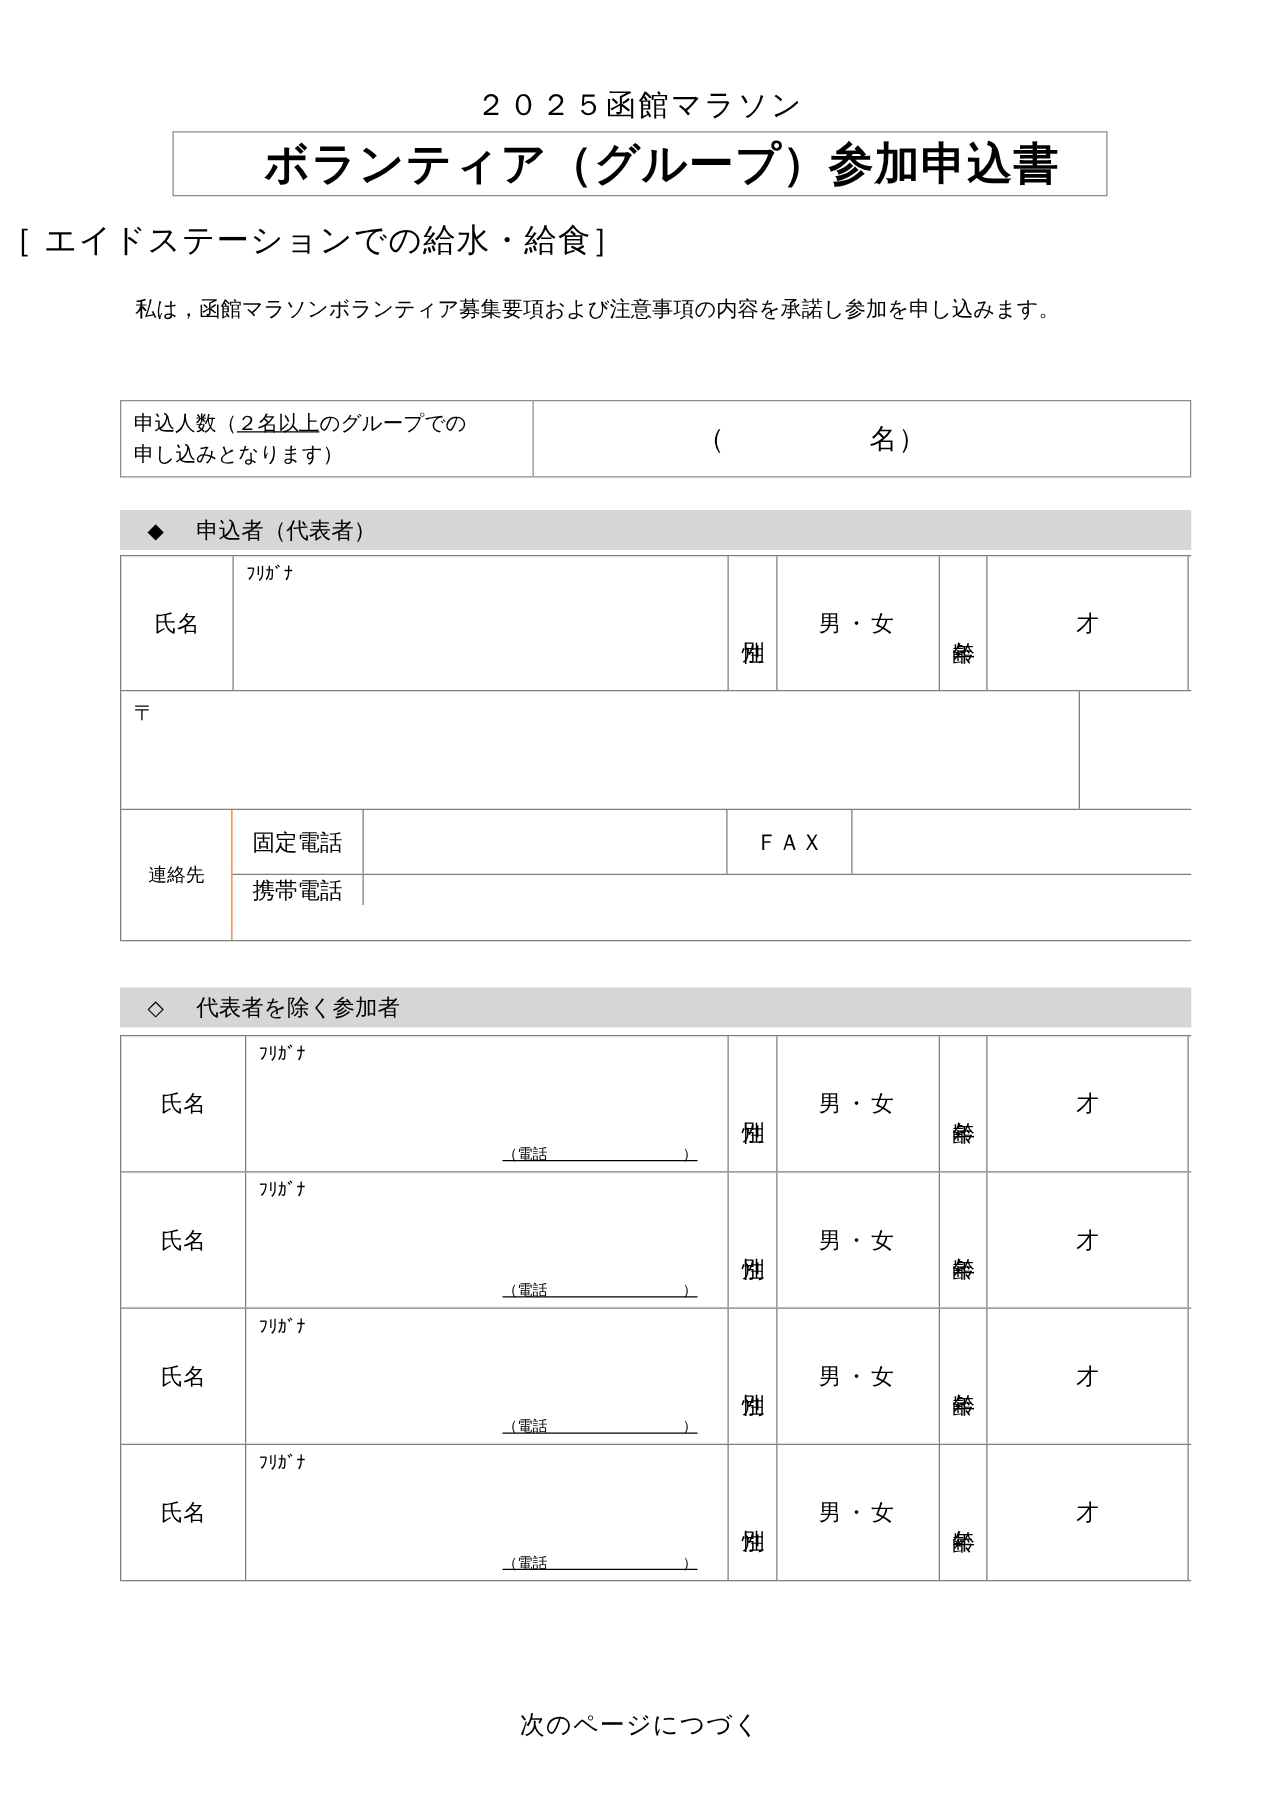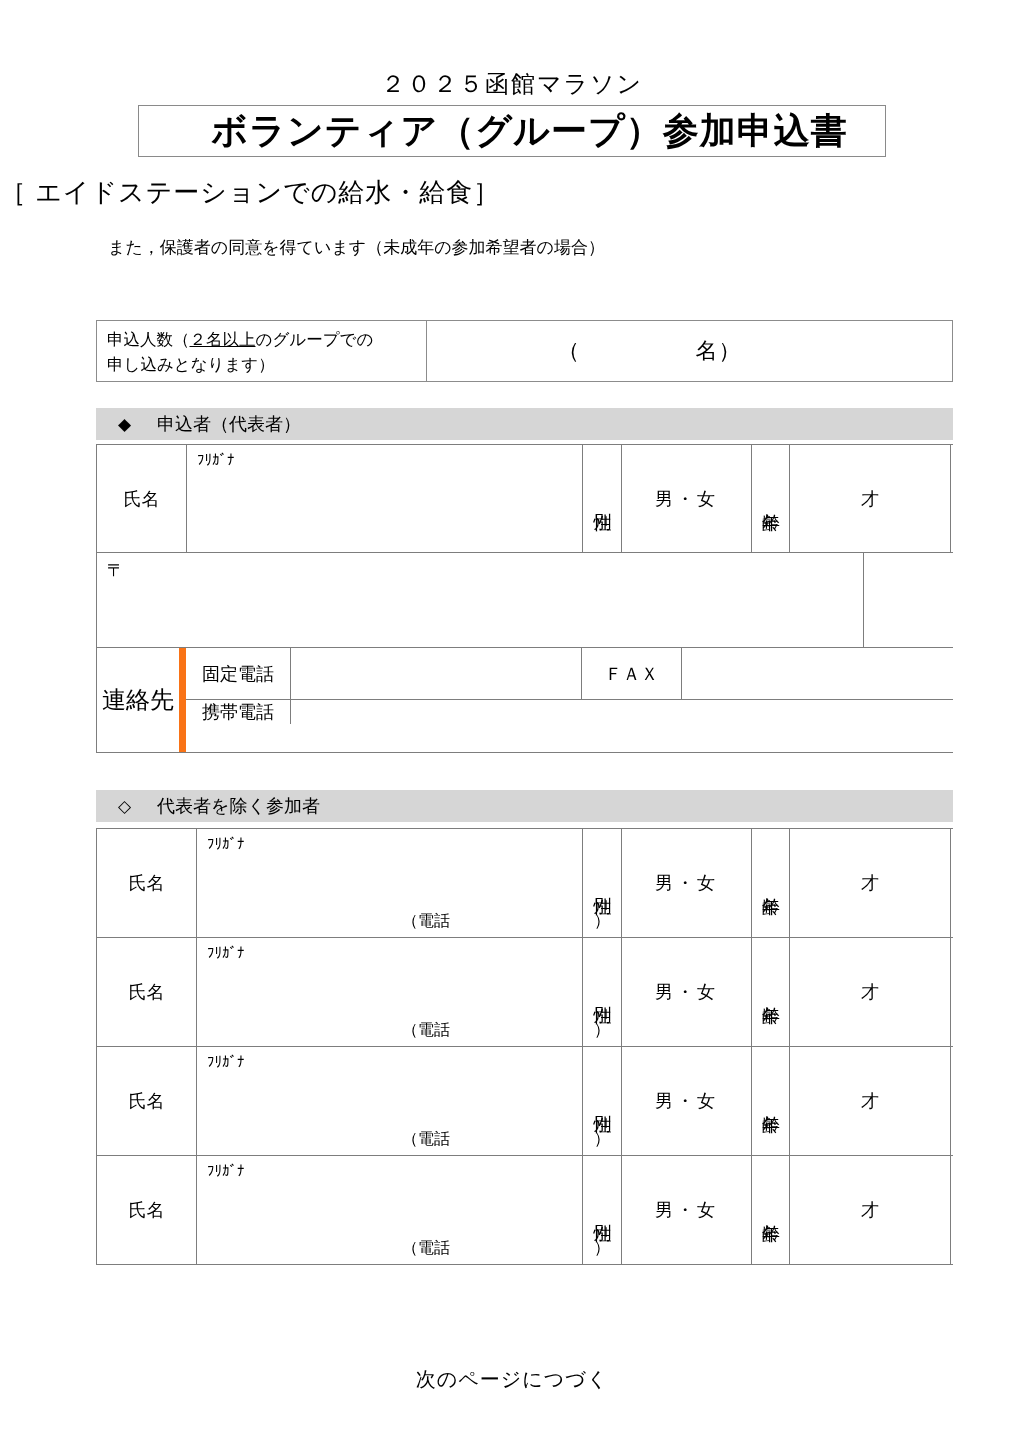--- a/index.html
+++ b/index.html
@@ -161,22 +161,23 @@
   }
   .furigana {
     position: absolute;
     left: 10px; top: 6px;
     font-size: 15px;
     letter-spacing: 0px;
   }
   .phone-note {
     position: absolute;
     left: 205px; bottom: 5px;
-    font-size: 16px;
+    font-size: 12px;
     white-space: nowrap;
+    text-decoration: underline;
   }
   .postal {
     position: absolute;
     left: 10px; top: 6px;
     font-size: 17px;
   }
   .sex-dot { letter-spacing: 3px; }
 
   
   .r-addr { height: 95px; }
@@ -188,25 +189,25 @@
   .c-contact-fax-val { width: 271px; }
   .c-contact-mobile-val { width: 662px; }
   .contact-wrap {
     display: flex;
     box-sizing: border-box;
     border-bottom: 1px solid #7d7d7d;
   }
   .contact-left {
     width: 90px;
     box-sizing: border-box;
-    border-right: 7px solid #f97316;
+    border-right: 1px solid #f97316;
     display: flex;
     align-items: center;
     justify-content: center;
-    font-size: 24px;
+    font-size: 15px;
   }
   .contact-right { flex: 1; }
   .contact-right .row:last-child { border-bottom: none; }
 
   
   #part-table { top: 828px; }
   .r-part { height: 109px; }
   .p-name-lbl { width: 100px; }
   .p-name-val { width: 386px; justify-content: flex-start; }
   .p-sex-lbl  { width: 39px; }
@@ -232,21 +233,21 @@
 
   <div class="subtitle-top">２０２５函館マラソン</div>
 
   <div class="title-box">
     <span class="title-text">ボランティア（グループ）参加申込書</span>
   </div>
 
   <div class="subtitle-bracket">［ エイドステーションでの給水・給食］</div>
 
   <div class="intro">
-    <div>また，保護者の同意を得ています（未成年の参加希望者の場合）</div>
+    <div>私は，函館マラソンボランティア募集要項および注意事項の内容を承諾し参加を申し込みます。</div>
   </div>
 
   <div class="count-table">
     <div class="count-label">
       <span>申込人数（</span><u>２名以上</u><span>のグループでの</span><br>
       <span>申し込みとなります）</span>
     </div>
     <div class="count-value">（　　　　　名）</div>
   </div>
 

